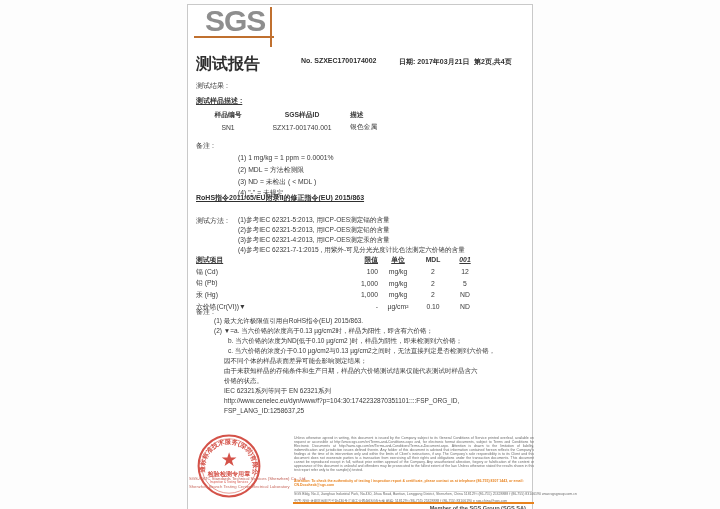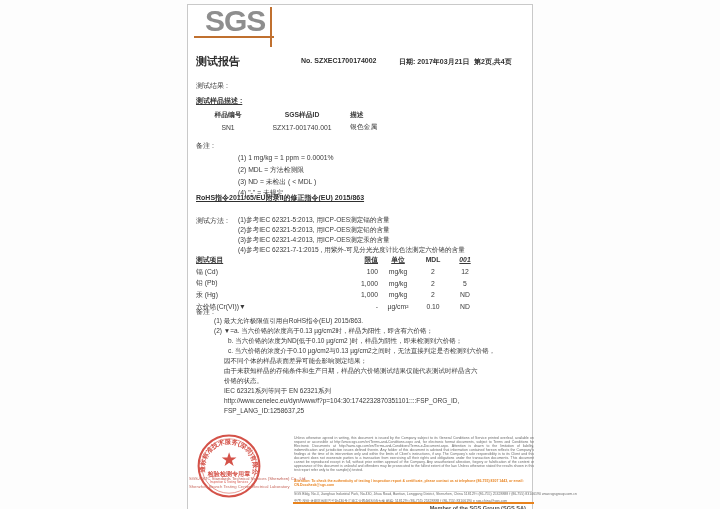--- a/index.html
+++ b/index.html
@@ -11,21 +11,21 @@
 
   
   .logo-wrap { position:absolute; left:0; top:0; width:120px; height:48px; }
   .logo-text { position:absolute; left:17px; top:1px; font-size:30px; font-weight:bold;
                letter-spacing:-1px; color:#8e8e8e; line-height:1; }
   .logo-hline { position:absolute; left:6px; top:31px; width:80px; height:2px; background:#c0702f; }
   .logo-vline { position:absolute; left:82px; top:2px; width:2px; height:40px; background:#c0702f; }
 
   
   .hdr { position:absolute; top:49px; font-size:7px; font-weight:bold; color:#2f2f2f; white-space:nowrap; }
-  .hdr-title { left:8px; font-size:11px; }
+  .hdr-title { left:8px; font-size:16px; }
   .hdr-no   { left:113px; top:52px; }
   .hdr-date { left:211px; top:52px; }
   .hdr-page { left:286px; top:52px; }
 
   
   .lbl { position:absolute; left:8px; font-size:7px; color:#3a3a3a; white-space:nowrap; }
   .u { text-decoration:underline; }
   .b { font-weight:bold; }
 
   .sample-table { position:absolute; left:14px; top:104px; font-size:6.8px; }

